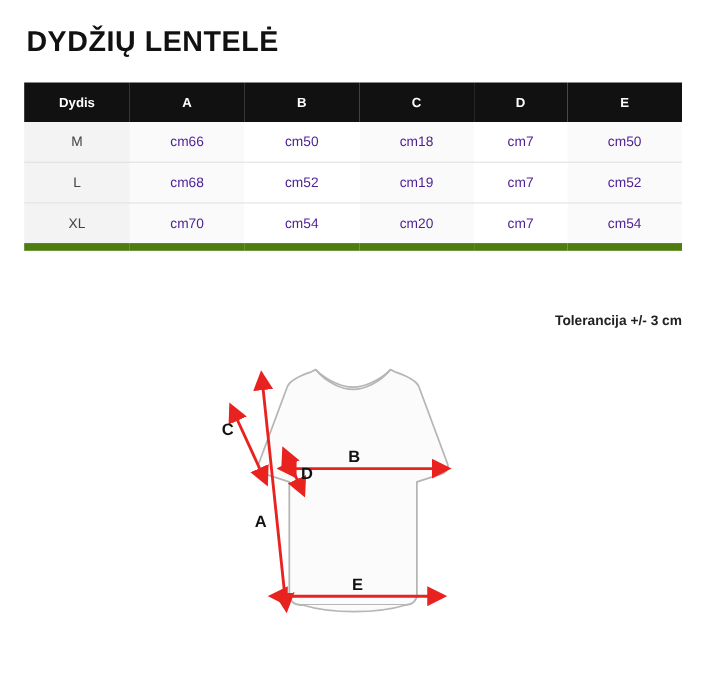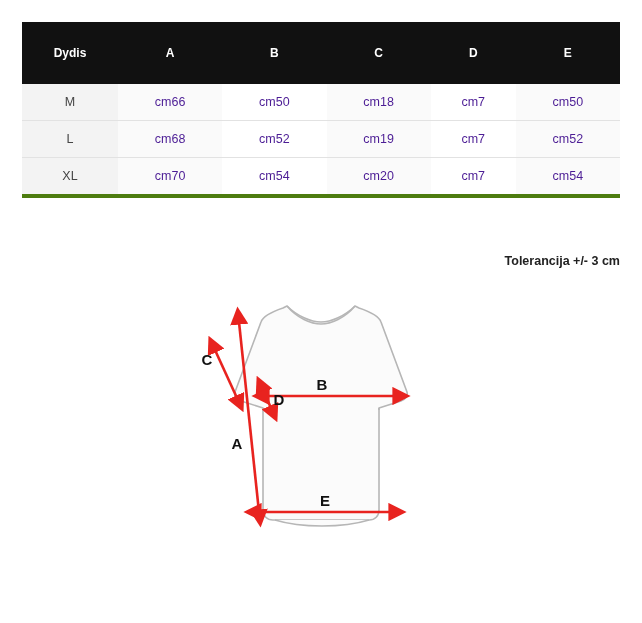--- a/index.html
+++ b/index.html
@@ -33,21 +33,21 @@
     width: 598px;
     margin-top: 22px;
     border-collapse: collapse;
     table-layout: fixed;
   }
   .size-table thead th {
     background: #111111;
     color: #ffffff;
     font-size: 12px;
     font-weight: bold;
-    padding: 24px 4px;
+    padding: 11px 4px;
     text-align: center;
     border: none;
   }
   .size-table tbody td {
     font-size: 12.5px;
     color: #4c1d95;
     text-align: center;
     padding: 11px 4px;
     border-bottom: 1px solid #e2e2e2;
     background: #ffffff;
@@ -58,21 +58,21 @@
   }
   .size-table tbody tr td:nth-child(2),
   .size-table tbody tr td:nth-child(4),
   .size-table tbody tr td:nth-child(6) {
     background: #fafafa;
   }
   .size-table tbody tr td:nth-child(1) {
     background: #f3f3f3;
   }
   .size-table tbody tr:last-child td {
-    border-bottom: 4px solid #4d7c0f;
+    border-bottom: 7px solid #4d7c0f;
   }
   .diagram-wrap {
     position: relative;
     margin-top: 56px;
     width: 598px;
     height: 300px;
   }
   .tolerance {
     text-align: right;
     font-size: 12.5px;
@@ -83,20 +83,21 @@
   .shirt-svg {
     display: block;
     margin: 0 auto;
   }
 </style>
 </head>
 <body>
 
 <div class="page">
 
+  <h1 class="page-title">DYDŽIŲ LENTELĖ</h1>
 
   <table class="size-table">
     <thead>
       <tr>
         <th style="width:16%">Dydis</th>
         <th style="width:17.5%">A</th>
         <th style="width:17.5%">B</th>
         <th style="width:17.5%">C</th>
         <th style="width:14%">D</th>
         <th style="width:17.5%">E</th>

